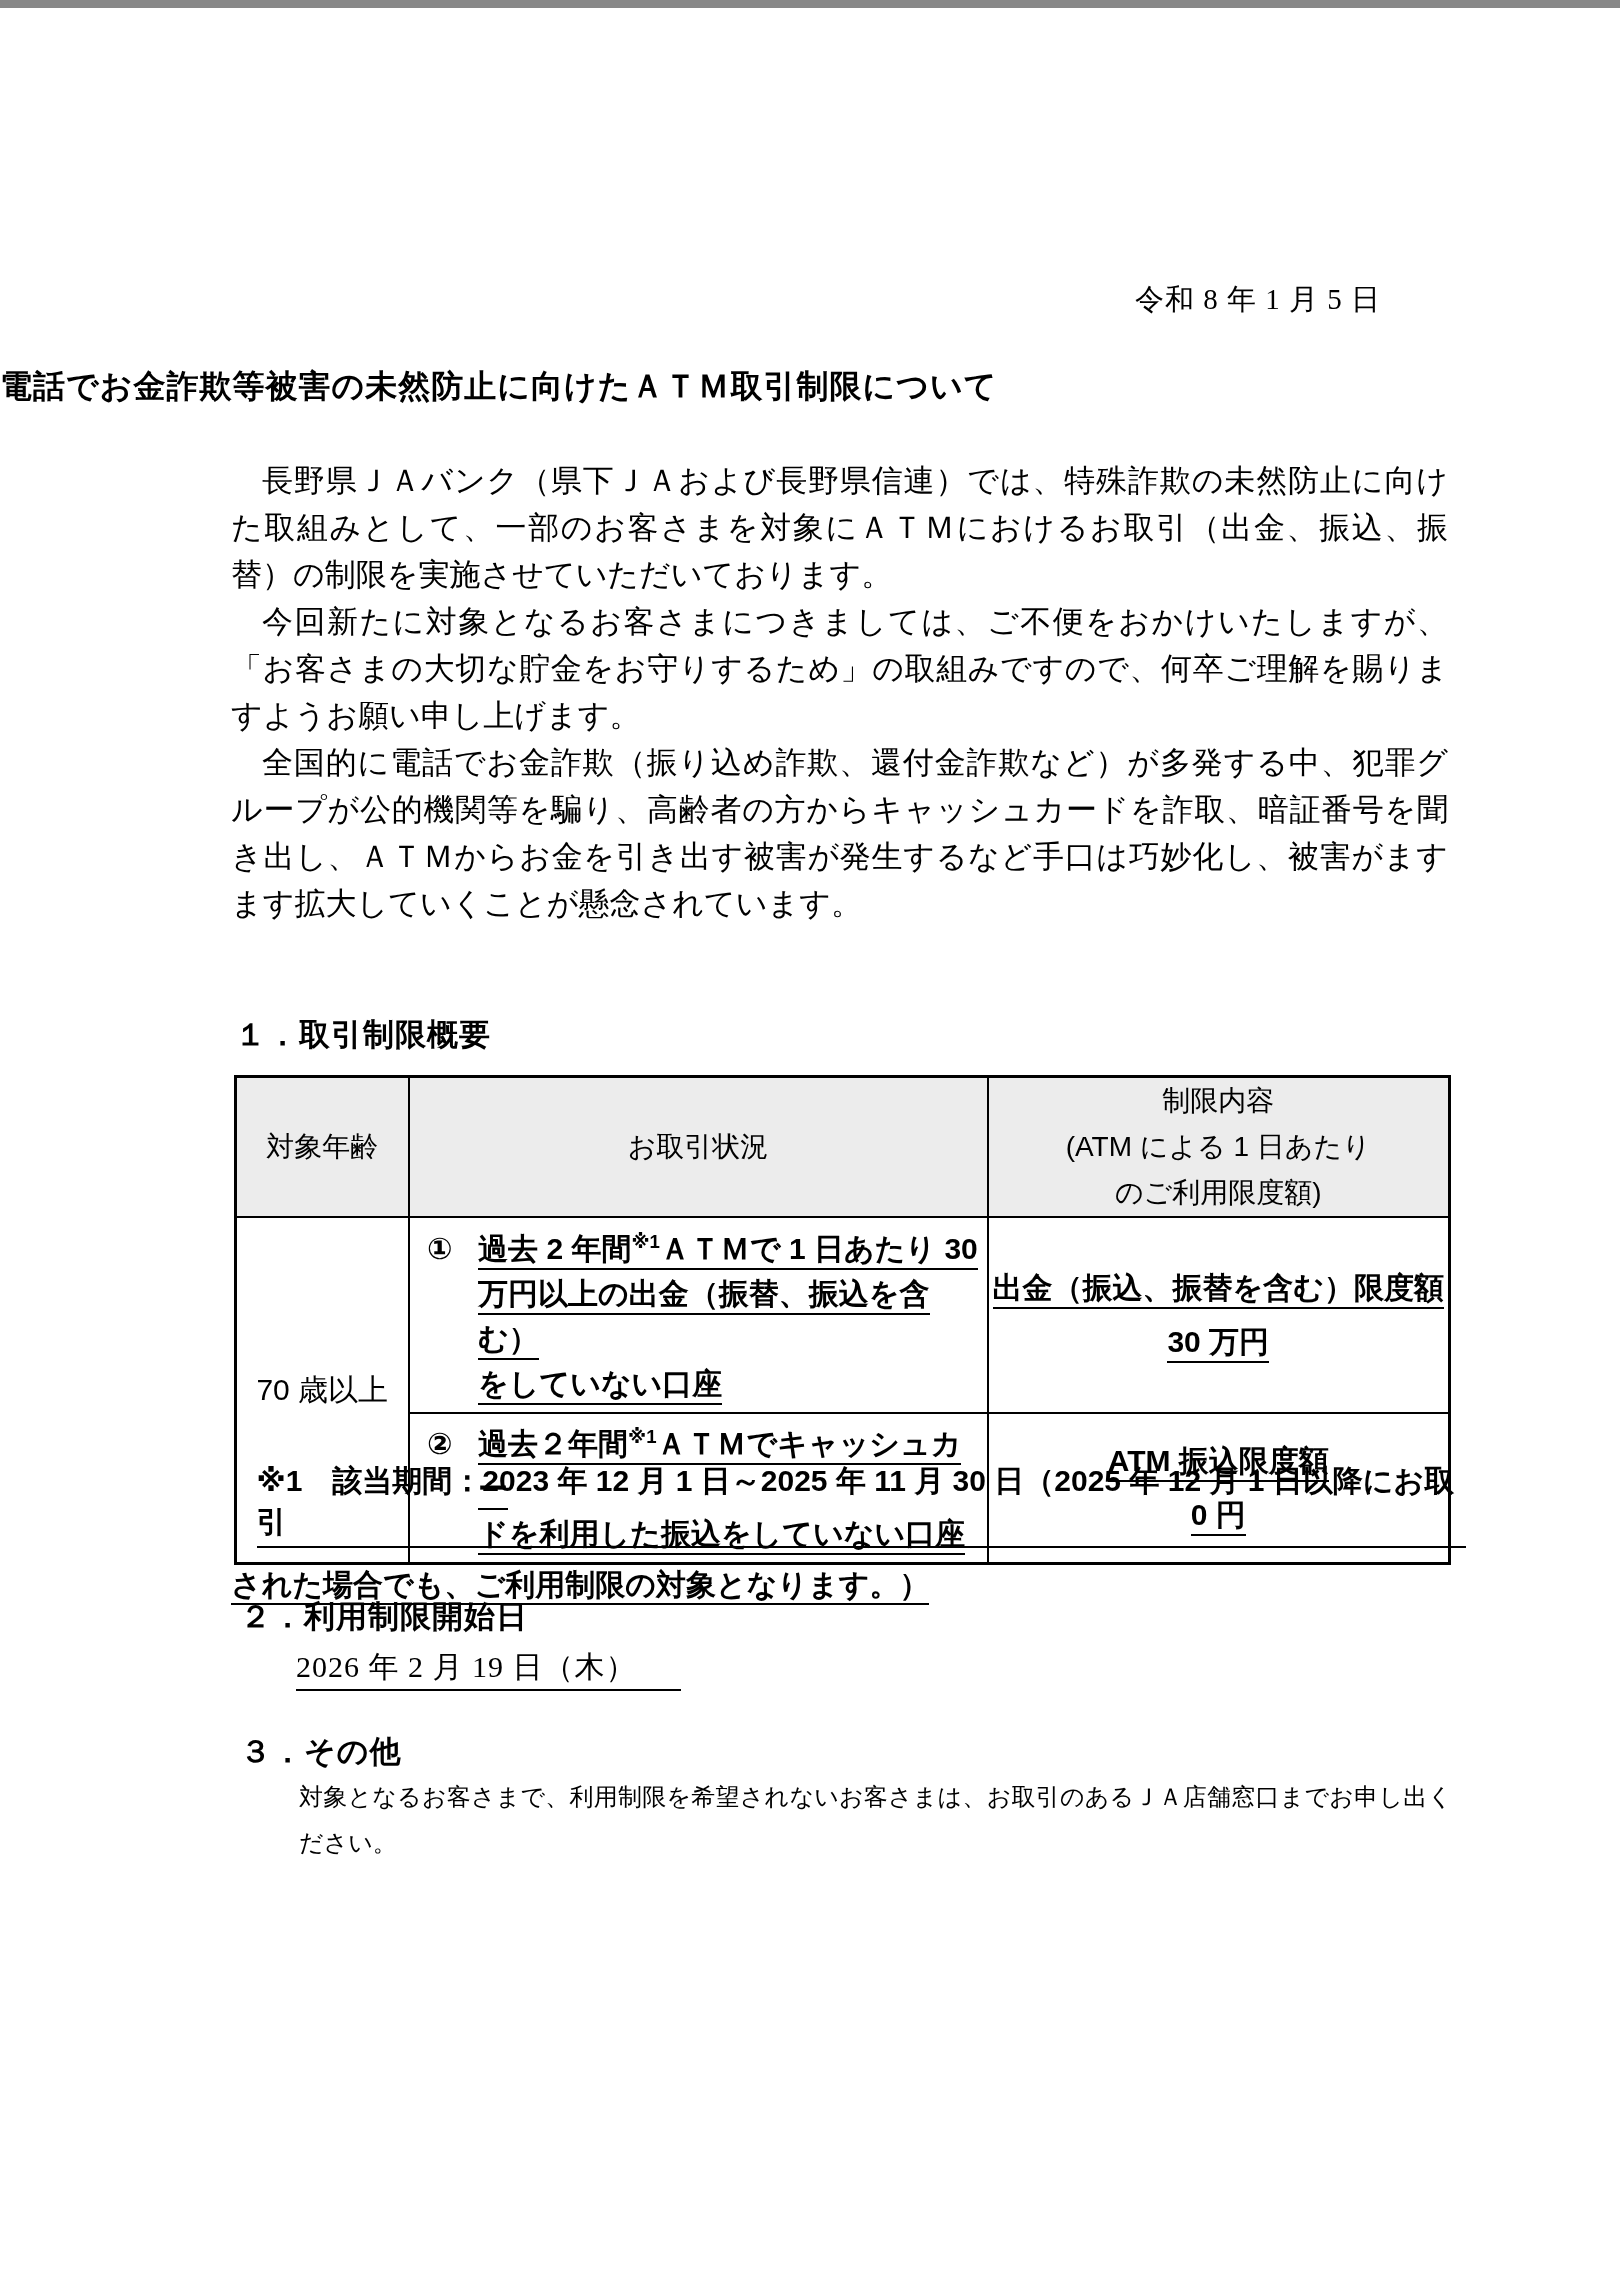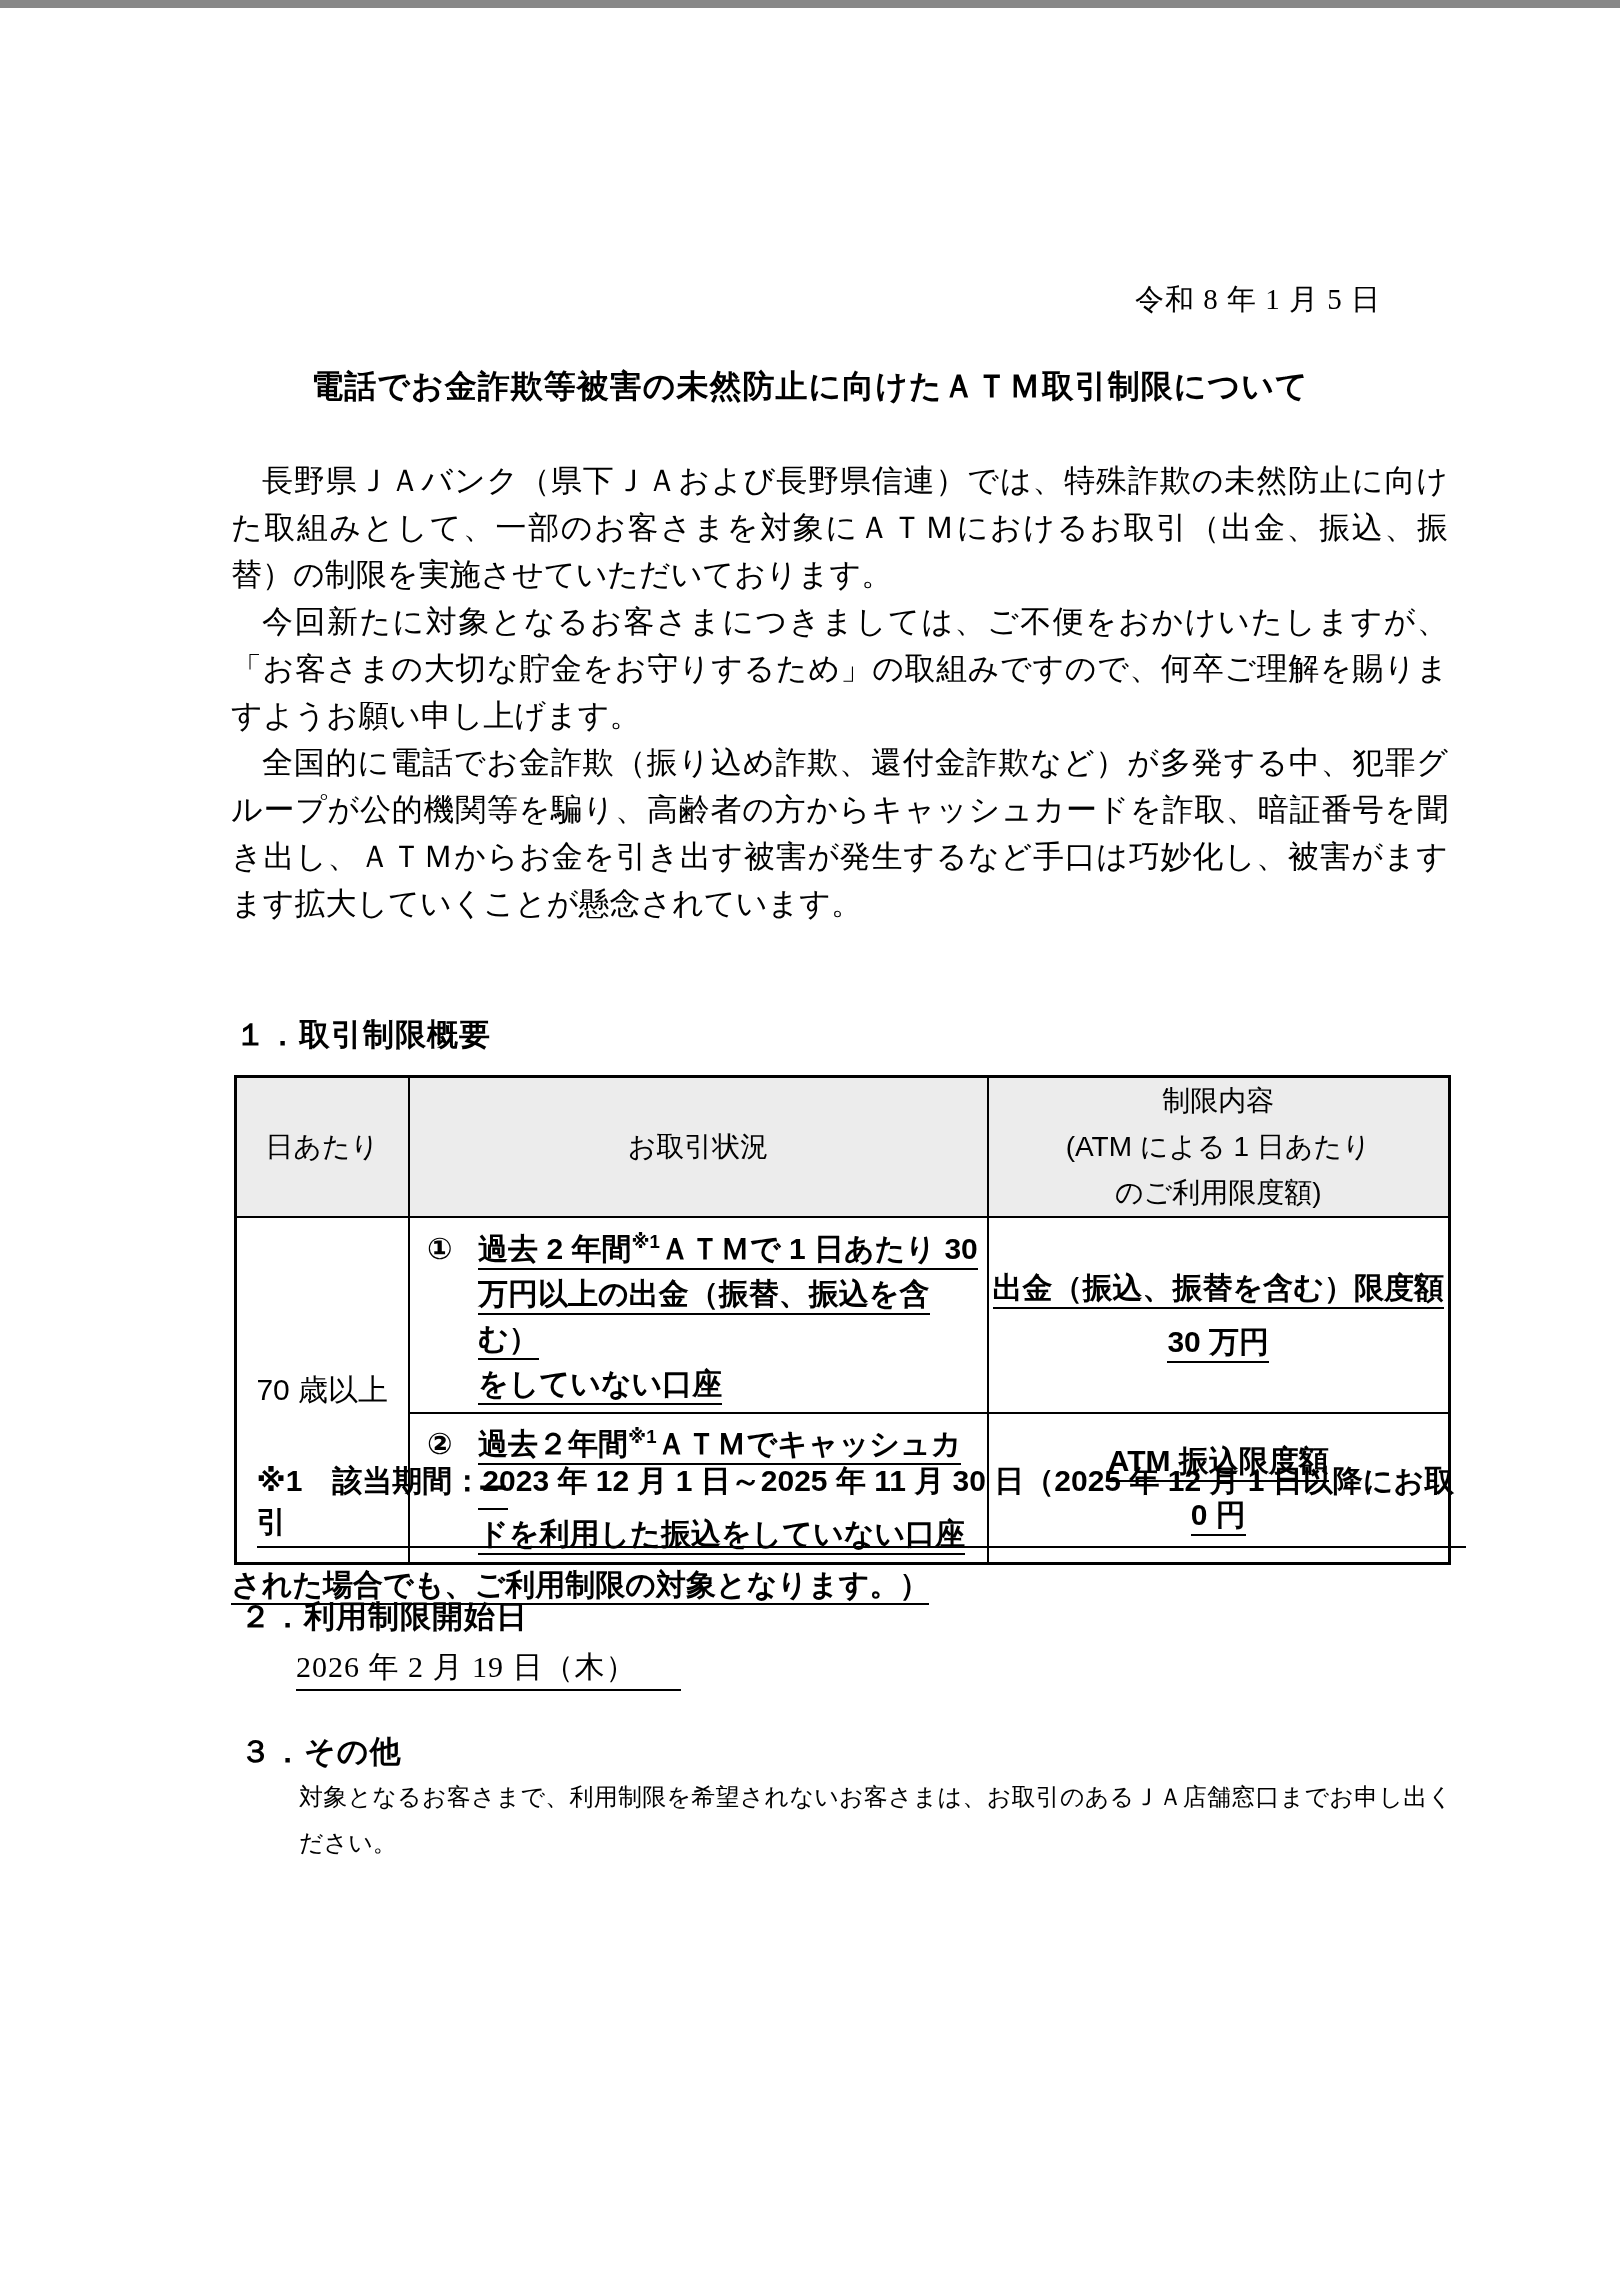--- a/index.html
+++ b/index.html
@@ -9,21 +9,21 @@
   }
   .serif { font-family:"Liberation Serif","DejaVu Serif",serif; }
   .gothic { font-family:"Liberation Sans","DejaVu Sans",sans-serif; }
 
   .date {
     position:absolute; top:272px; right:239px;
     font-size:29px; letter-spacing:1px;
   }
   .title {
     position:absolute; top:357px; left:0; width:100%;
-    text-align:center; font-weight:bold; font-size:32px; letter-spacing:1px;
+    font-weight:bold; font-size:32px; letter-spacing:1px;
   }
   .intro {
     position:absolute; top:449px; left:231px; width:1217px;
     font-size:31px; line-height:47px; text-align:justify;
   }
   .intro p { margin:0; text-indent:31px; }
 
   .sec-heading {
     position:absolute; font-weight:bold; font-size:31px; letter-spacing:1px;
   }
@@ -94,21 +94,21 @@
   <div class="sec-heading gothic h1">１．取引制限概要</div>
 
   <table class="restr gothic">
     <colgroup>
       <col style="width:173px">
       <col style="width:579px">
       <col style="width:462px">
     </colgroup>
     <tbody>
         <tr class="head">
-      <td>日あたり</td>
+      <td>対象年齢</td>
       <td>お取引状況</td>
       <td>
         <div>制限内容</div>
         <div>(ATM による 1 日あたり</div>
         <div>のご利用限度額)</div>
       </td>
     </tr>
     <tr class="r1">
       <td class="age-cell" rowspan="2">70 歳以上</td>
       <td class="sep">

